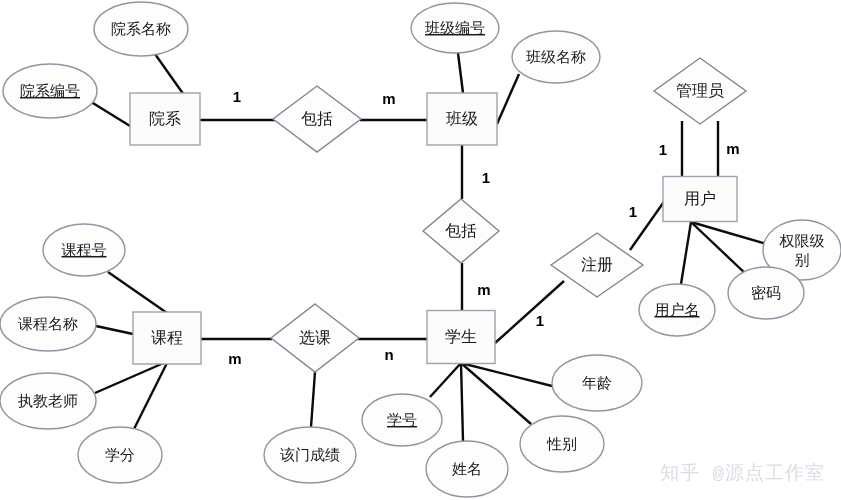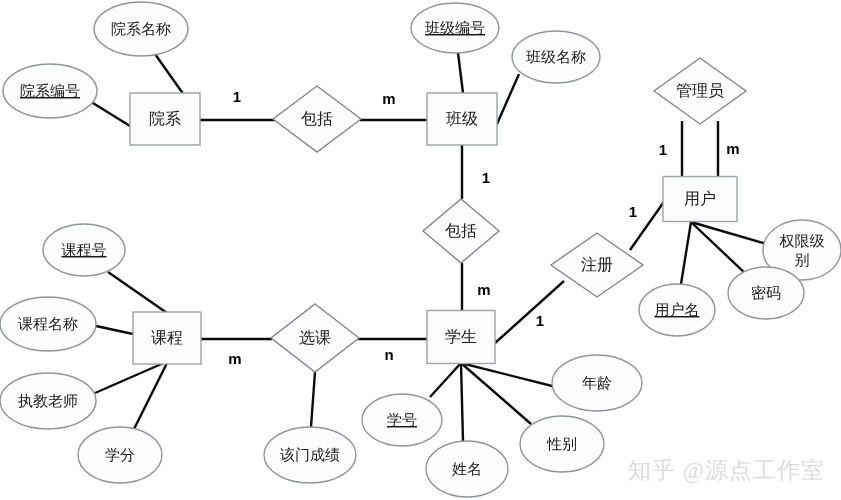--- a/index.html
+++ b/index.html
@@ -65,24 +65,24 @@
     font-weight: bold;
     fill: #000000;
     text-anchor: middle;
     dominant-baseline: middle;
     font-family: "Liberation Sans", "DejaVu Sans", sans-serif;
   }
   .watermark {
     position: absolute;
     right: 16px;
     bottom: 14px;
-    font-size: 23px;
+    font-size: 19px;
     color: #d9dde2;
     letter-spacing: 1px;
-    font-family: Liberation Serif, serif;
+    font-family: Liberation Mono, monospace;
     white-space: nowrap;
     user-select: none;
   }
 </style>
 </head>
 <body>
 
 <div id="canvas-wrap">
 
   <svg class="er-canvas" viewBox="0 0 841 500">

